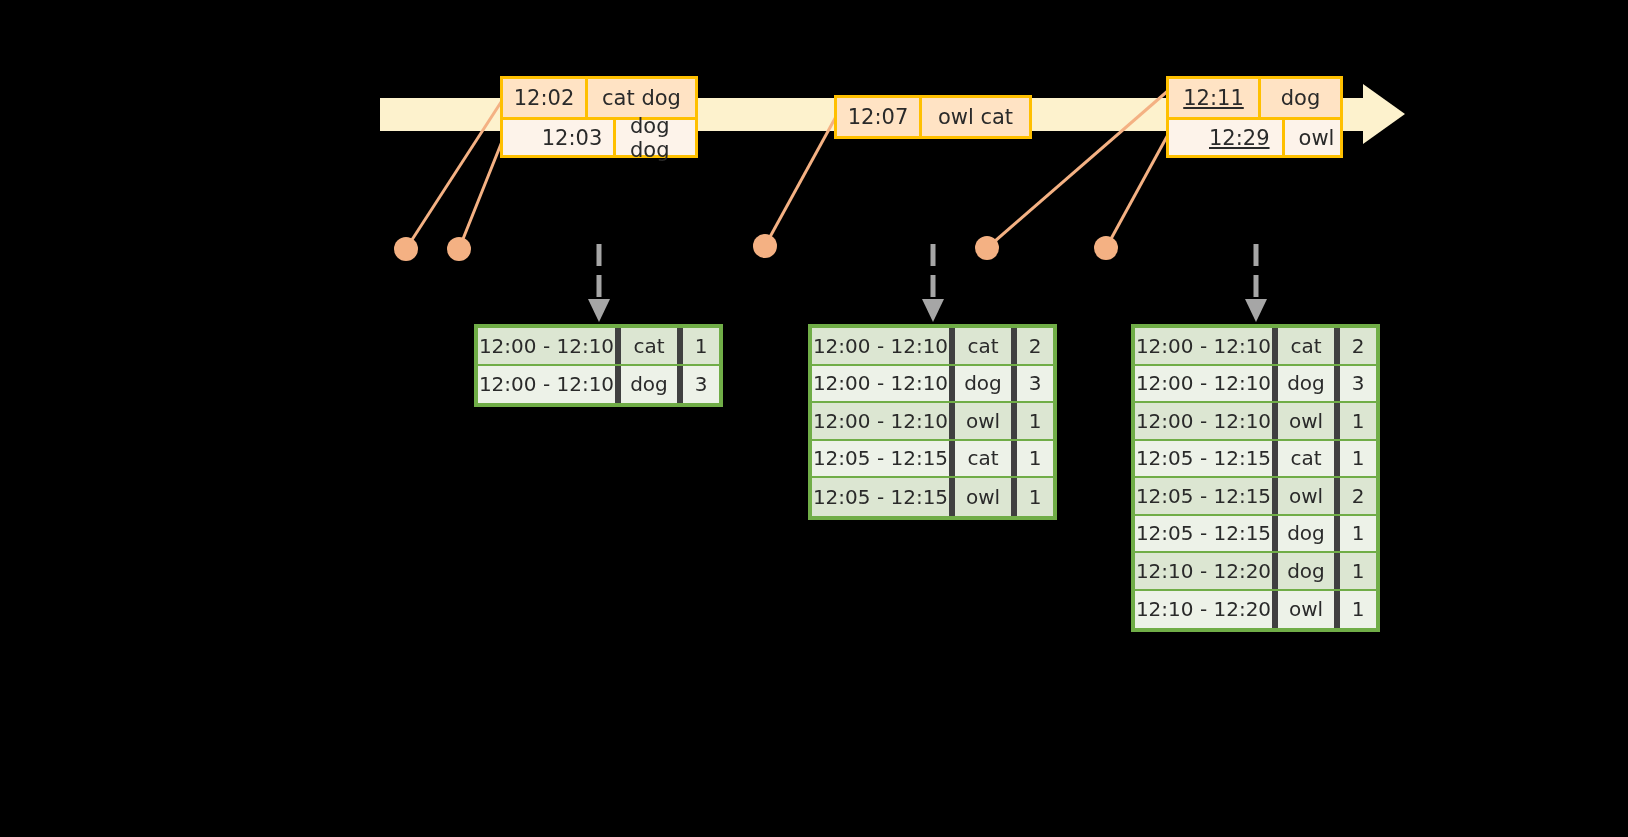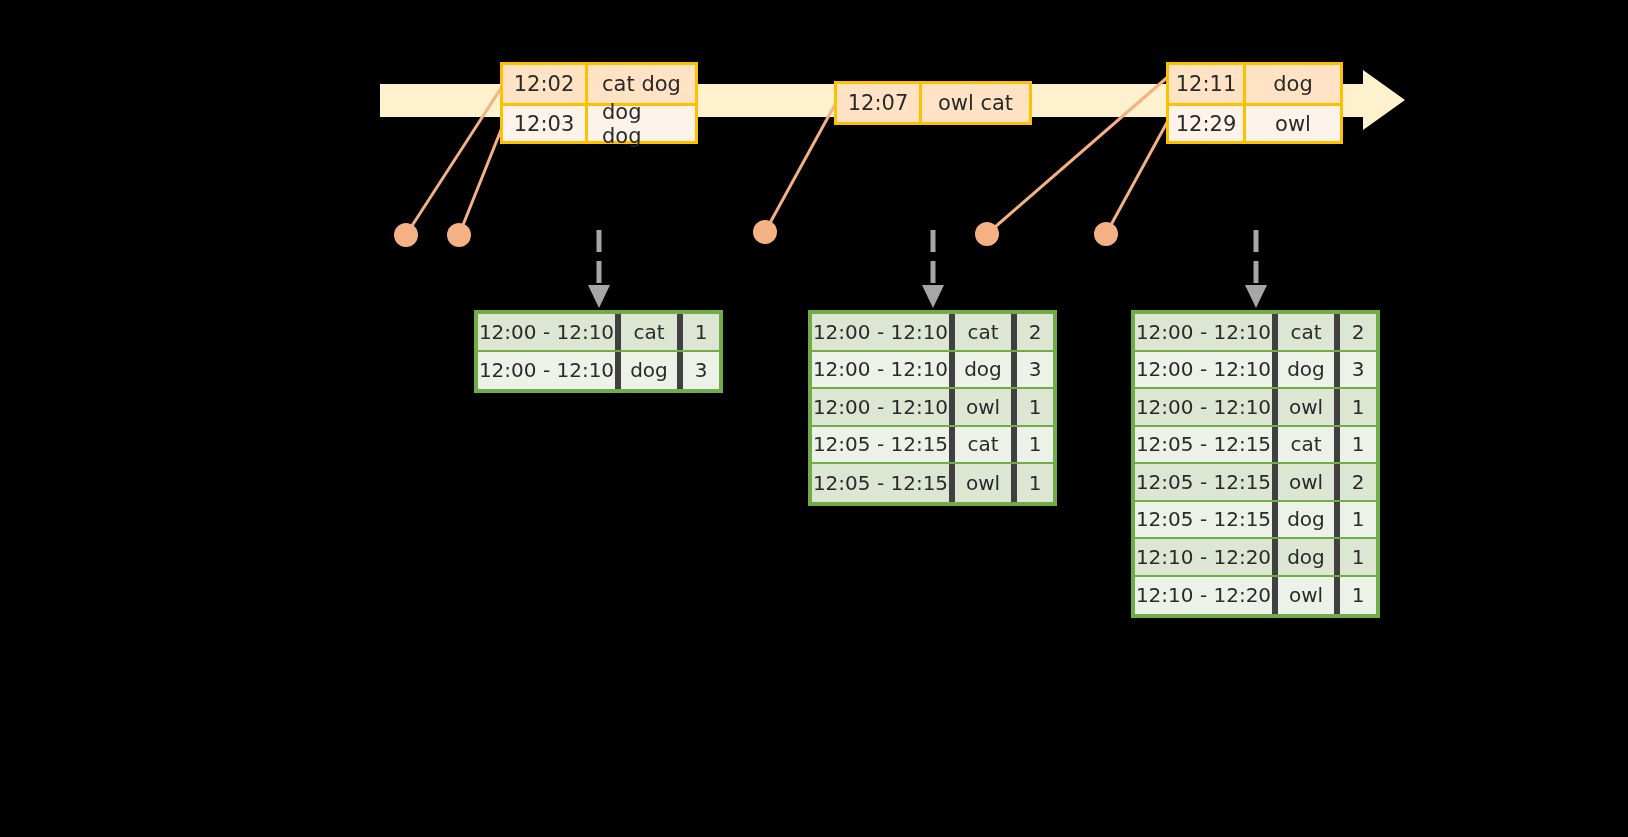--- a/index.html
+++ b/index.html
@@ -6,21 +6,21 @@
   html, body {
     margin: 0; padding: 0;
     background: #000000;
   }
   body {
     width: 1628px; height: 837px;
     position: relative;
     overflow: hidden;
     font-family: "DejaVu Sans", sans-serif;
   }
-  #stage { position: absolute; inset: 0; }
+  #stage { position: absolute; inset: 0; margin-top: 14px; }
 
   
   .timeline-bar {
     position: absolute;
     left: 380px; top: 84px;
     width: 985px; height: 33px;
     background: #fdf2cd;
   }
   .timeline-arrowhead {
     position: absolute;
@@ -38,21 +38,21 @@
     background: #ffe3c4;
     display: flex;
     flex-direction: column;
   }
   .event-row {
     display: flex;
     height: 38px;
   }
   .event-row + .event-row { border-top: 3px solid #ffc000; }
   .event-row.odd { background: #ffe3c4; }
-  .event-row.even { background: #fdf3ea; }
+  .event-row.even { background: #fdf3ea; padding-left: 28px; }
   .event-time {
     display: flex; align-items: center; justify-content: center;
     border-right: 3px solid #ffc000;
     color: #2a2a2a;
     font-size: 21px;
     padding: 0 12px;
   }
   .event-text {
     display: flex; align-items: center; justify-content: center;
     color: #2a2a2a;
@@ -60,21 +60,21 @@
     padding: 0 14px;
     flex: 1;
   }
 
   
   #eg-1 { left: 500px; top: 62px; width: 198px; }
   #eg-1 .event-time { width: 85px; }
   #eg-2 { left: 834px; top: 81px; width: 198px; }
   #eg-2 .event-time { width: 85px; text-align: center; }
   #eg-3 { left: 1166px; top: 62px; width: 177px; }
-  #eg-3 .event-time { width: 77px; }
+  #eg-3 .event-time { width: 92px; text-decoration: underline; }
 
   
   .connector-svg {
     position: absolute; left: 0; top: 0;
     width: 1628px; height: 837px;
     pointer-events: none;
   }
 
   
   .result-table {

